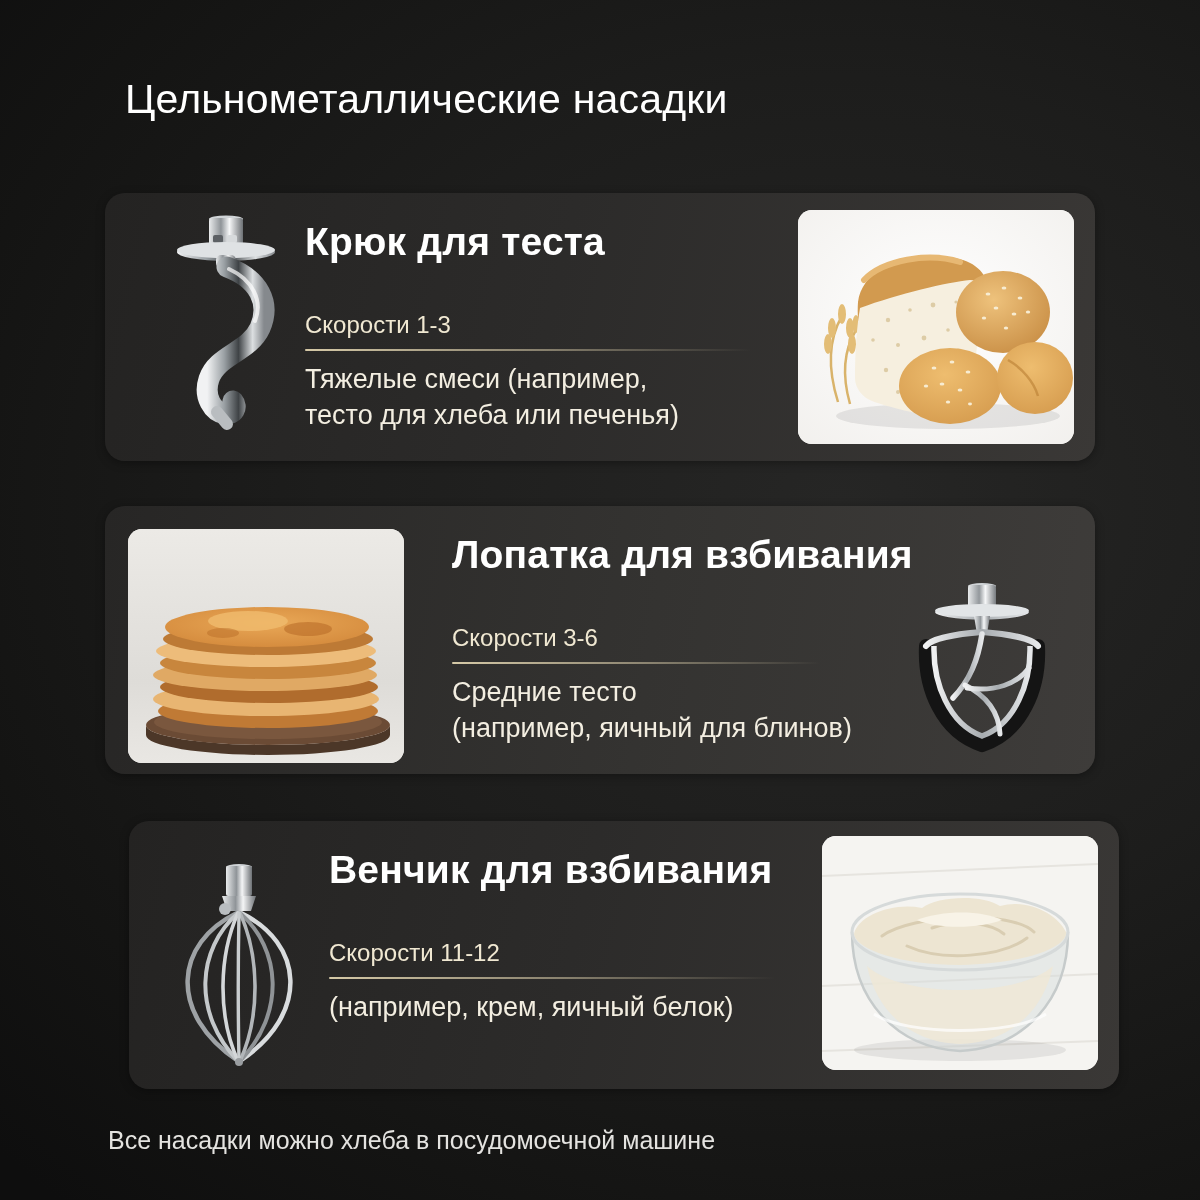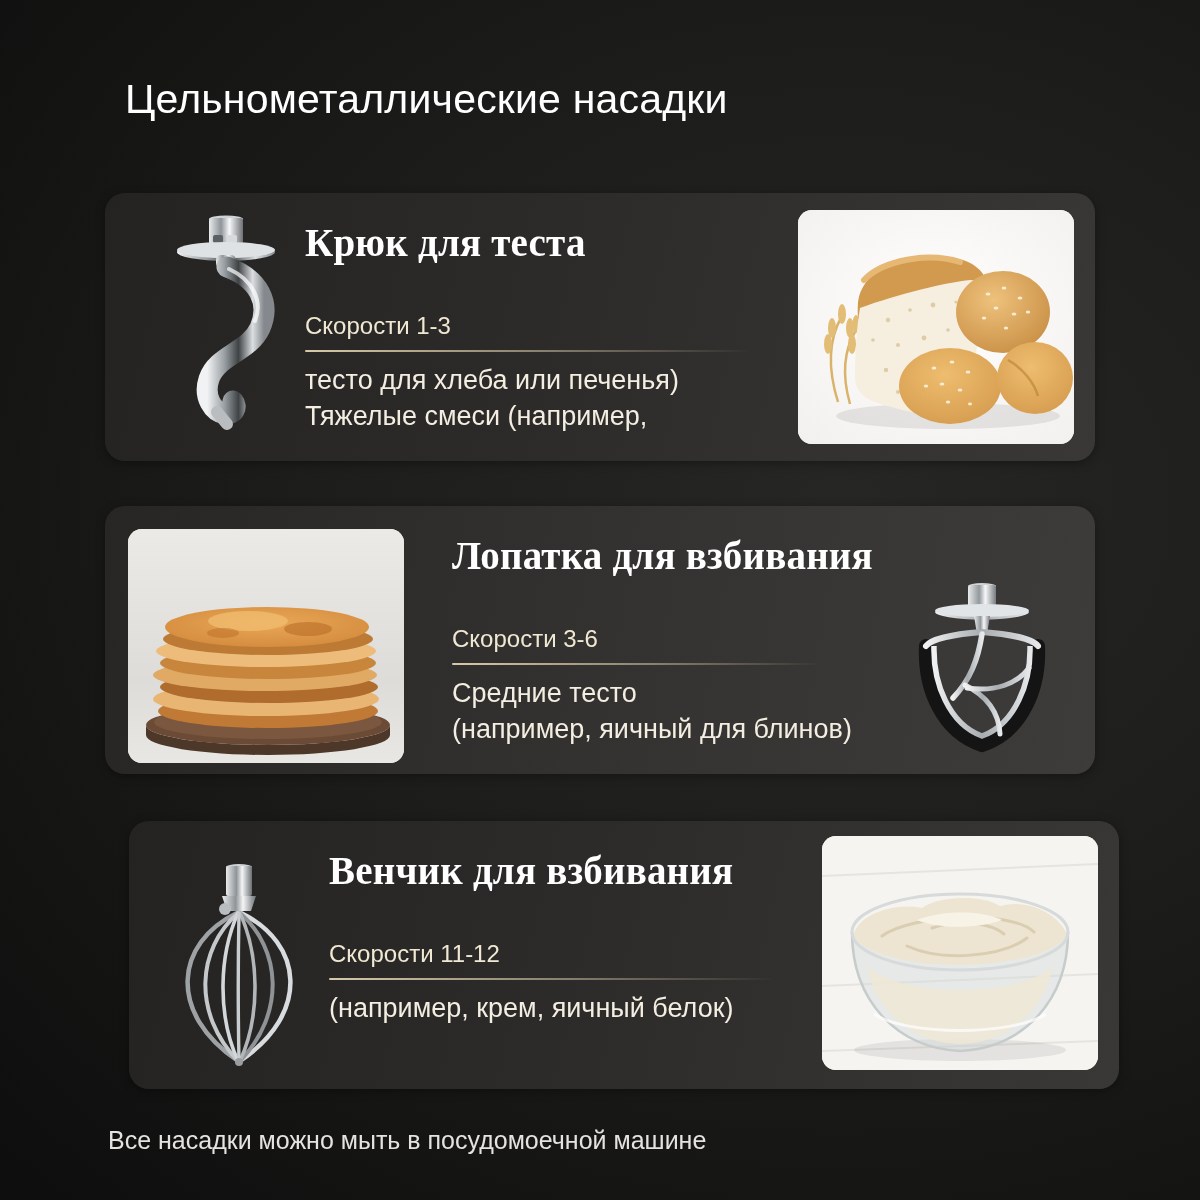--- a/index.html
+++ b/index.html
@@ -17,21 +17,21 @@
     background:linear-gradient(103deg,#242322 0%,#2c2b2a 45%,#3a3836 100%);
     box-shadow:0 2px 10px rgba(0,0,0,.35);
   }
   #card-0{top:193px;}
   #card-1{top:506px;background:linear-gradient(99deg,#272625 0%,#343331 55%,#3e3c3a 100%);}
   #card-2{top:821px;margin-left:24px;}
   .text-col{position:absolute;top:27px;}
   #card-0 .text-col{left:200px;width:485px;}
   #card-1 .text-col{left:347px;width:545px;}
   #card-2 .text-col{left:200px;width:485px;}
-  .card-title{font-size:39px;font-weight:700;color:#ffffff;letter-spacing:.2px;font-family:Liberation Serif, serif;}
+  .card-title{font-size:39px;font-weight:700;color:#ffffff;letter-spacing:.2px;}
   .speed-label{margin-top:47px;font-size:24px;font-weight:400;color:#f0e8d2;}
   .speed-underline{
     margin-top:10px;height:2px;border-radius:1px;
     background:linear-gradient(to right, rgba(223,210,174,.95) 0%, rgba(223,210,174,.5) 50%, rgba(223,210,174,0) 92%);
   }
   #card-1 .speed-underline{width:400px;}
   .card-desc{margin-top:11px;font-size:27px;font-weight:400;color:#f3eee1;line-height:1.32;}
   .photo{
     position:absolute;top:17px;width:276px;height:234px;border-radius:14px;overflow:hidden;
     background:#fafaf8;
@@ -81,22 +81,22 @@
       <path d="M80,52 C112,64 124,88 113,113 C102,137 70,140 62,164 C56,182 66,197 78,199 C87,200 91,192 86,186" fill="none" stroke="url(#dh-spiral)" stroke-width="21" stroke-linecap="round"></path>
       <path d="M70,197 L80,209" stroke="#b9bdc0" stroke-width="12" stroke-linecap="round"></path>
       <path d="M82,54 C106,65 116,86 108,106" fill="none" stroke="#ffffff" stroke-width="4" stroke-linecap="round" opacity=".7"></path>
     </svg>
   </div>
   <div class="text-col">
     <div class="card-title">Крюк для теста</div>
     <div class="speed-label">Скорости 1-3</div>
     <div class="speed-underline"></div>
     <div class="card-desc">
+      <div>Тяжелые смеси (например,</div>
       <div>тесто для хлеба или печенья)</div>
-      <div>Тяжелые смеси (например,</div>
     </div>
   </div>
   <div class="photo right">
     <svg width="276" height="234" viewBox="0 0 276 234">
       <defs>
         <radialGradient id="br-bg" cx=".5" cy=".45" r=".8">
           <stop offset="0" stop-color="#ffffff"></stop>
             <stop offset="1" stop-color="#f1efec"></stop>
         </radialGradient>
         <radialGradient id="br-roll" cx=".4" cy=".35" r=".9">
@@ -291,13 +291,13 @@
         <path d="M110,92 C140,82 170,88 182,98"></path>
       </g>
       <path d="M95,84 C120,74 160,74 180,84 C160,92 118,94 95,84 Z" fill="#f8f3e7"></path>
       <path d="M30,96 C30,165 75,212 138,215 C201,212 246,165 246,96" fill="none" stroke="#c6cbcb" stroke-width="2.5"></path>
       <ellipse cx="138" cy="96" rx="108" ry="38" fill="none" stroke="#d6dada" stroke-width="3"></ellipse>
       <path d="M52,178 C85,200 190,200 224,178" fill="none" stroke="rgba(255,255,255,0.7)" stroke-width="3"></path>
     </svg>
   </div>
 </div>
 
-<div class="footer-note">Все насадки можно мыть в посудомоечной машине</div>
+<div class="footer-note">Все насадки можно хлеба в посудомоечной машине</div>
 
 </body></html>

